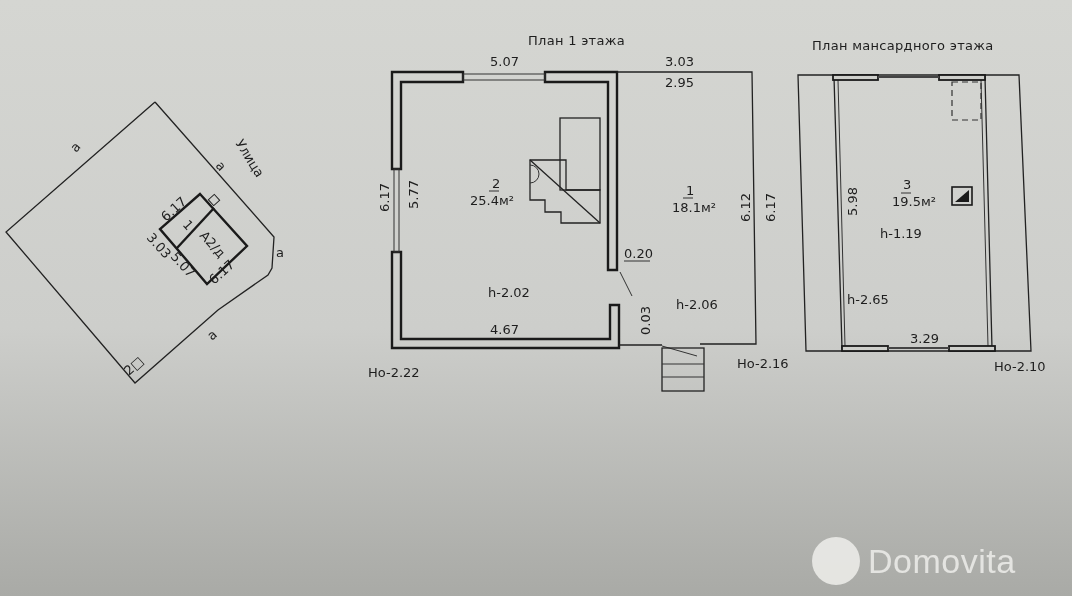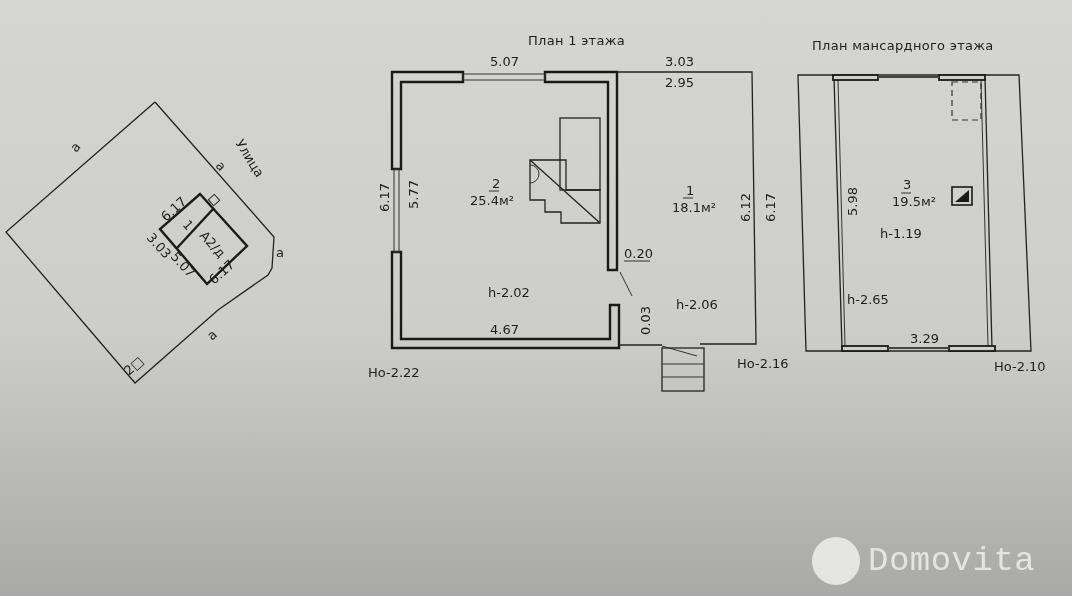--- a/index.html
+++ b/index.html
@@ -13,21 +13,21 @@
     .lbl { font-family: "DejaVu Sans", sans-serif; fill: #1e1e1e; font-size: 13px; }
     .title { font-size: 13px; letter-spacing: 0.3px; }
     .wall { fill: none; stroke: #1a1a1a; stroke-width: 2.4; }
     .thin { fill: none; stroke: #222; stroke-width: 1.3; }
     .hair { fill: none; stroke: #333; stroke-width: 1; }
     .wm {
       position: absolute; left: 812px; top: 536px; height: 50px;
       display: flex; align-items: center; gap: 8px;
     }
     .wm-dot { width: 48px; height: 48px; border-radius: 50%; background: #e9e9e6; opacity: 0.92; }
-    .wm-text { color: #e9e9e6; font-family: Liberation Mono, monospace; font-size: 34px; letter-spacing: 0.5px; opacity: 0.92; }
+    .wm-text { color: #e9e9e6; font-family: Liberation Sans, sans-serif; font-size: 34px; letter-spacing: 0.5px; opacity: 0.92; }
   </style>
 </head>
 <body>
 
 <svg class="canvas" width="1072" height="596" viewBox="0 0 1072 596">
 
   <g>
     <polyline class="thin" points="155,102 274,237 272,268 268,275 218,310 135,383 6,232 155,102"></polyline>
     <text class="lbl" x="76" y="153" transform="rotate(-48 76 153)">a</text>
     <text class="lbl" x="215" y="166" transform="rotate(48 215 166)">a</text>

